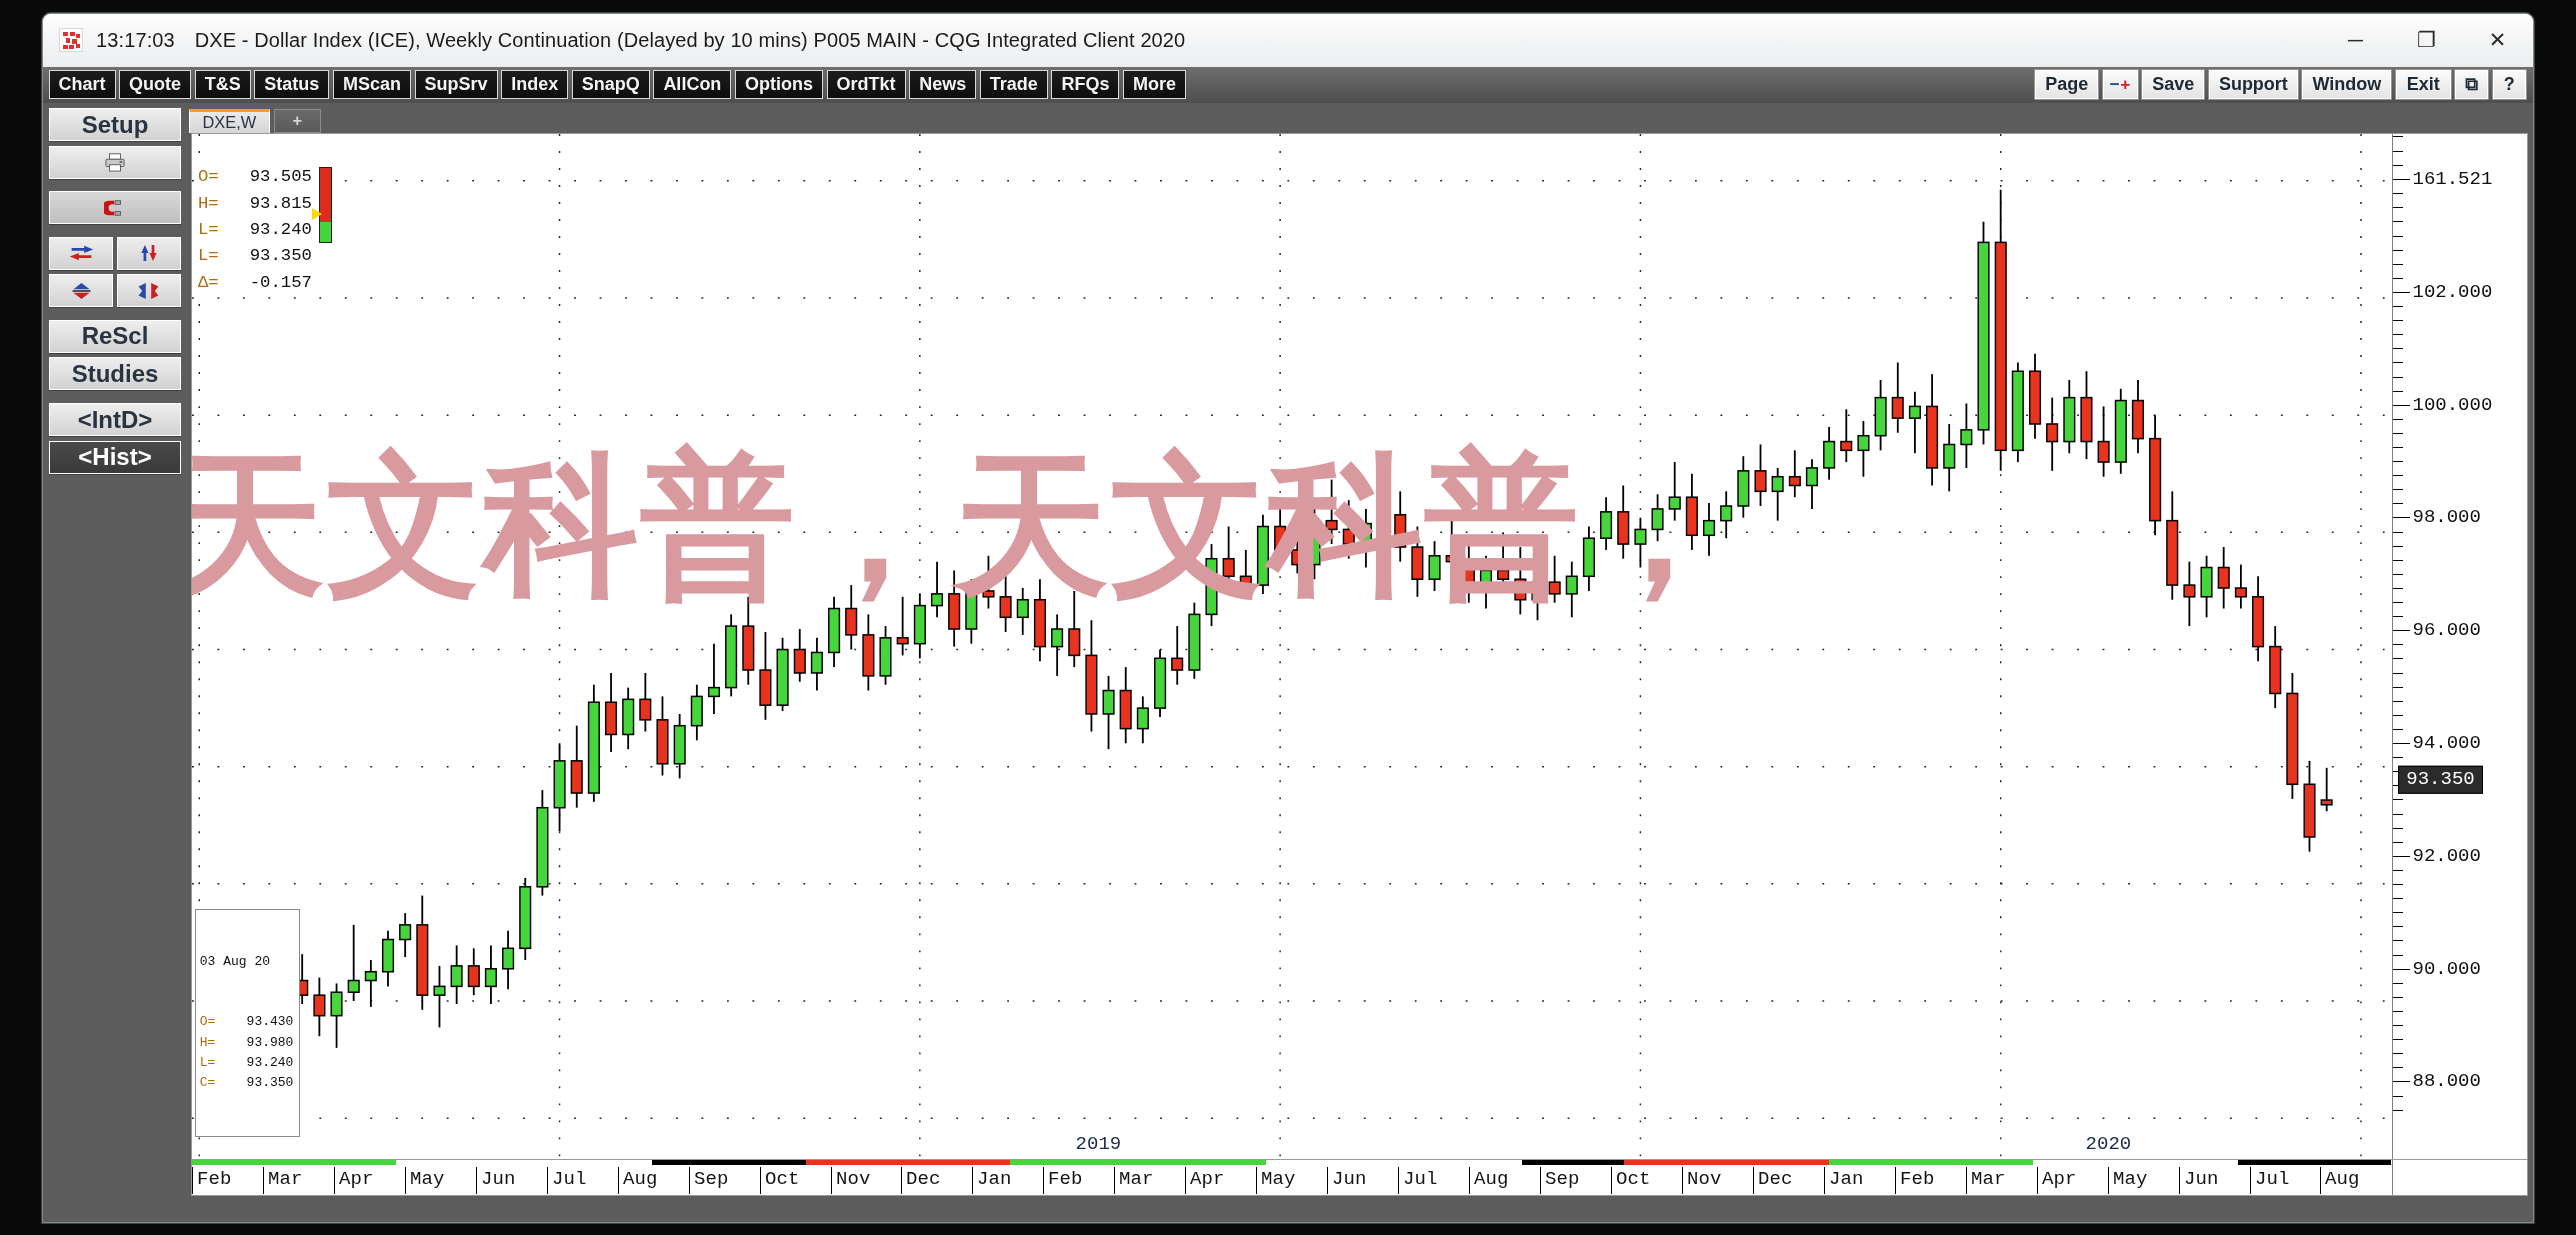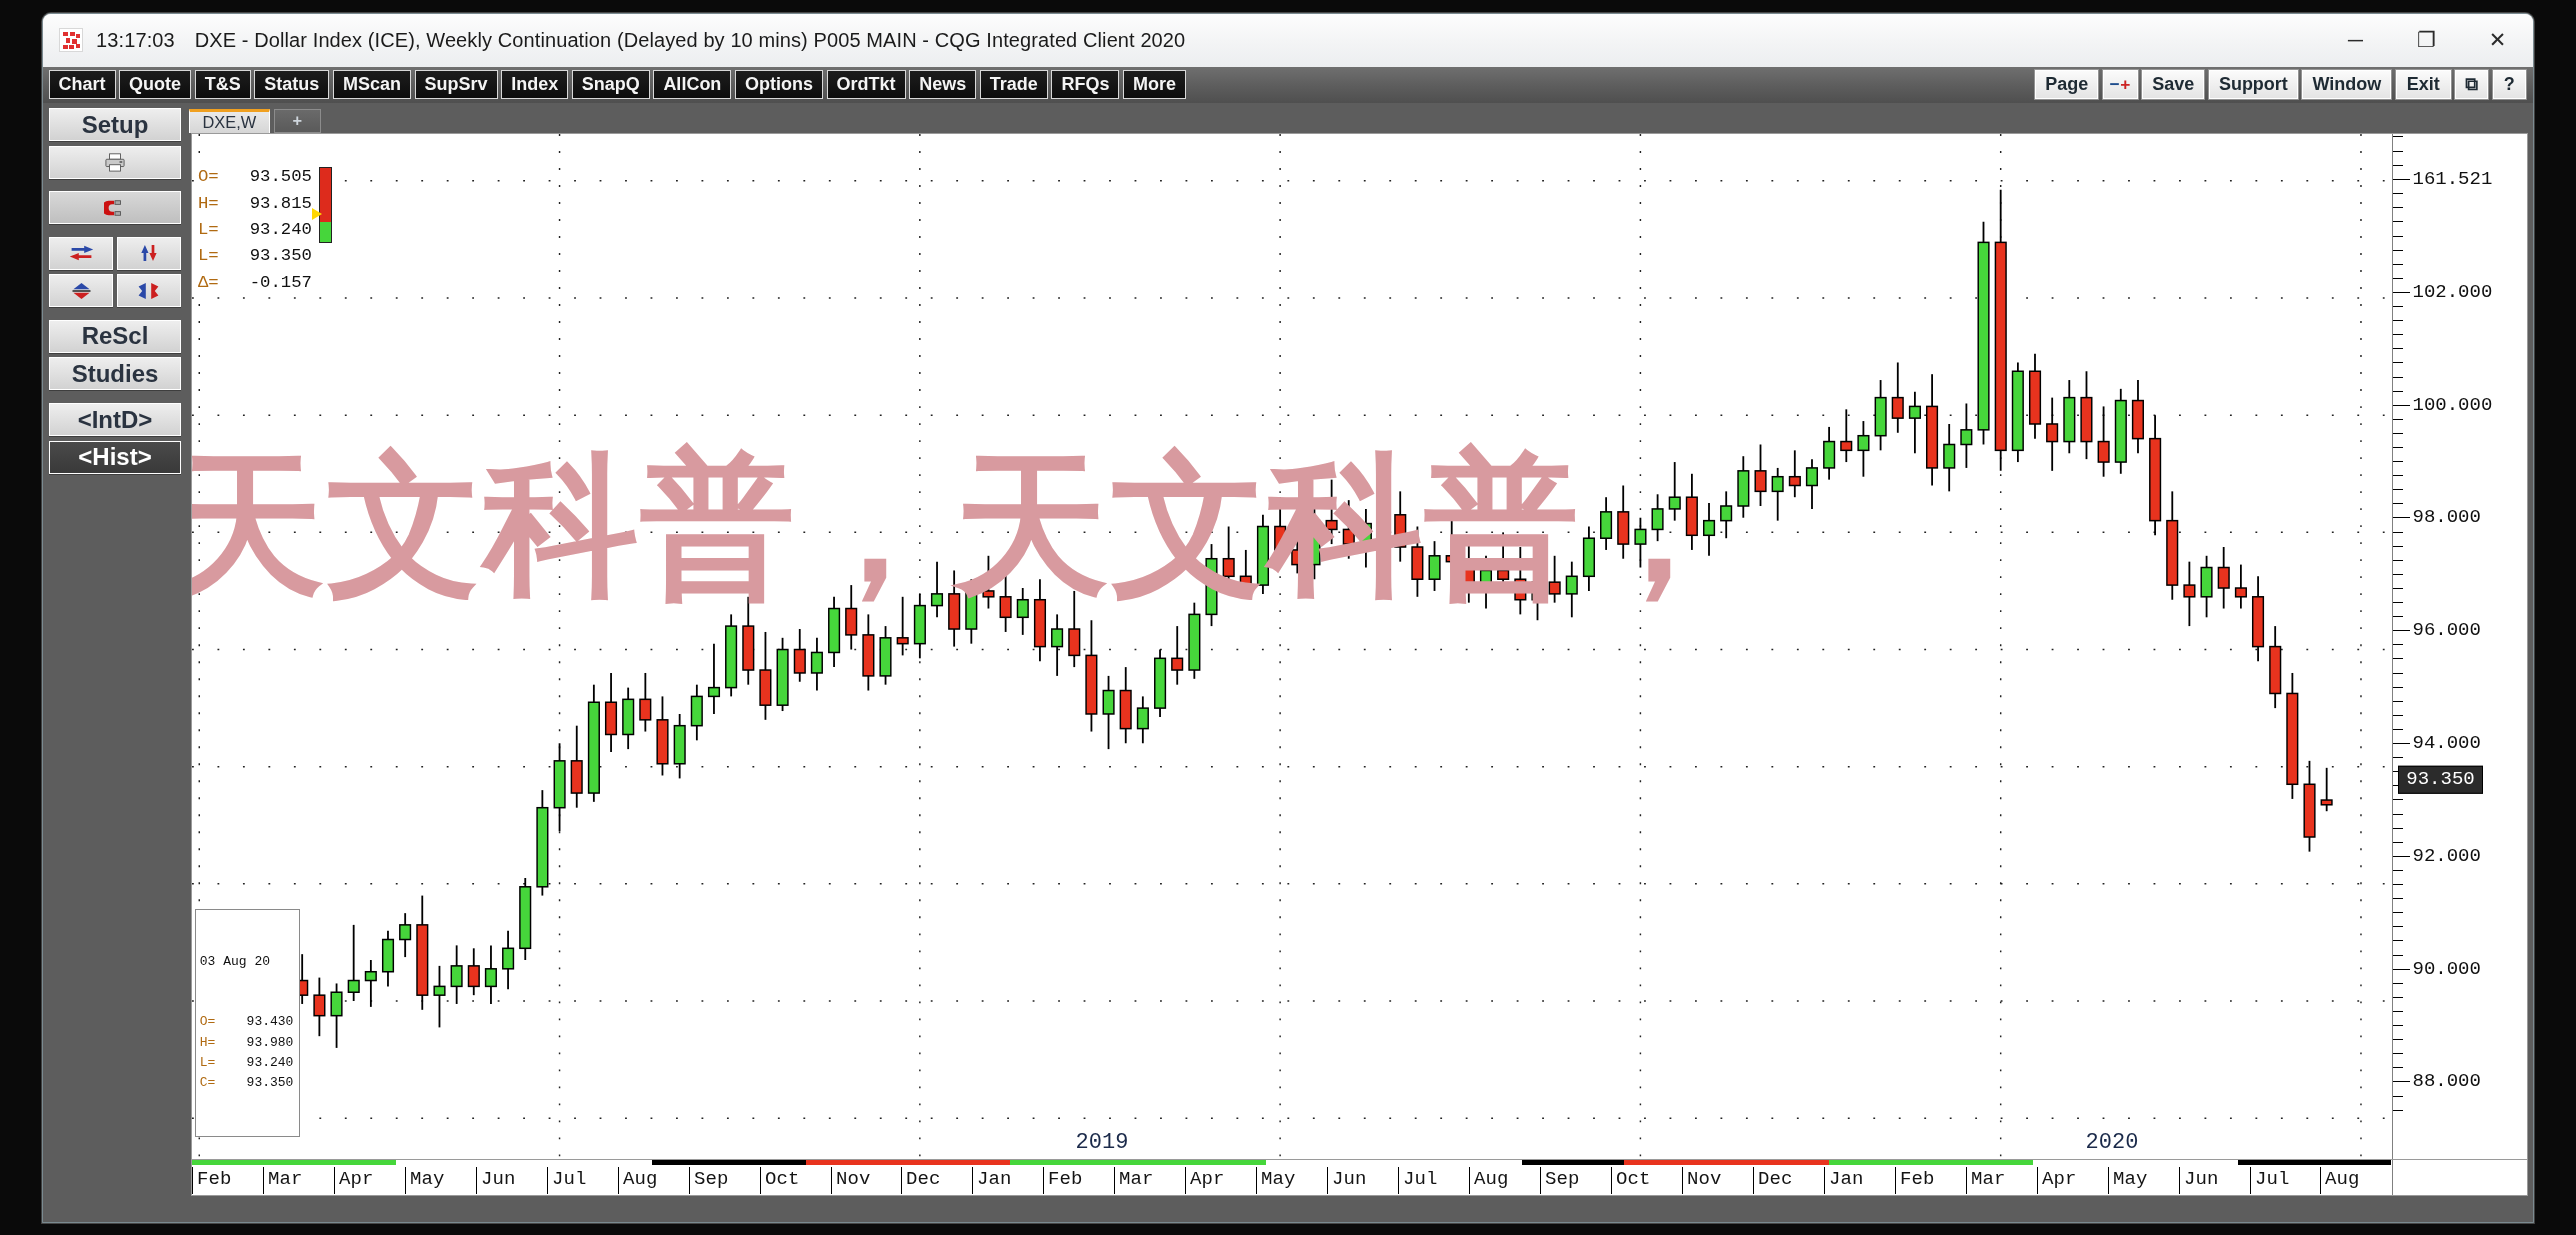--- a/index.html
+++ b/index.html
@@ -268,21 +268,21 @@
     color: #101010;
     white-space: pre;
   }
   #barinfo .lbl { color: #b06a12; }
 
   
   .yearlbl {
     position: absolute;
     bottom: 3.6px;
     font-family: "Liberation Mono","DejaVu Sans Mono", monospace;
-    font-size: 22px;
+    font-size: 19px;
     color: #1b2a4a;
     z-index: 3;
   }
 
   
   #pricescale {
     width: 135px; flex: none;
     background: #ffffff;
     border-left: 0.9px solid #808080;
     position: relative;

